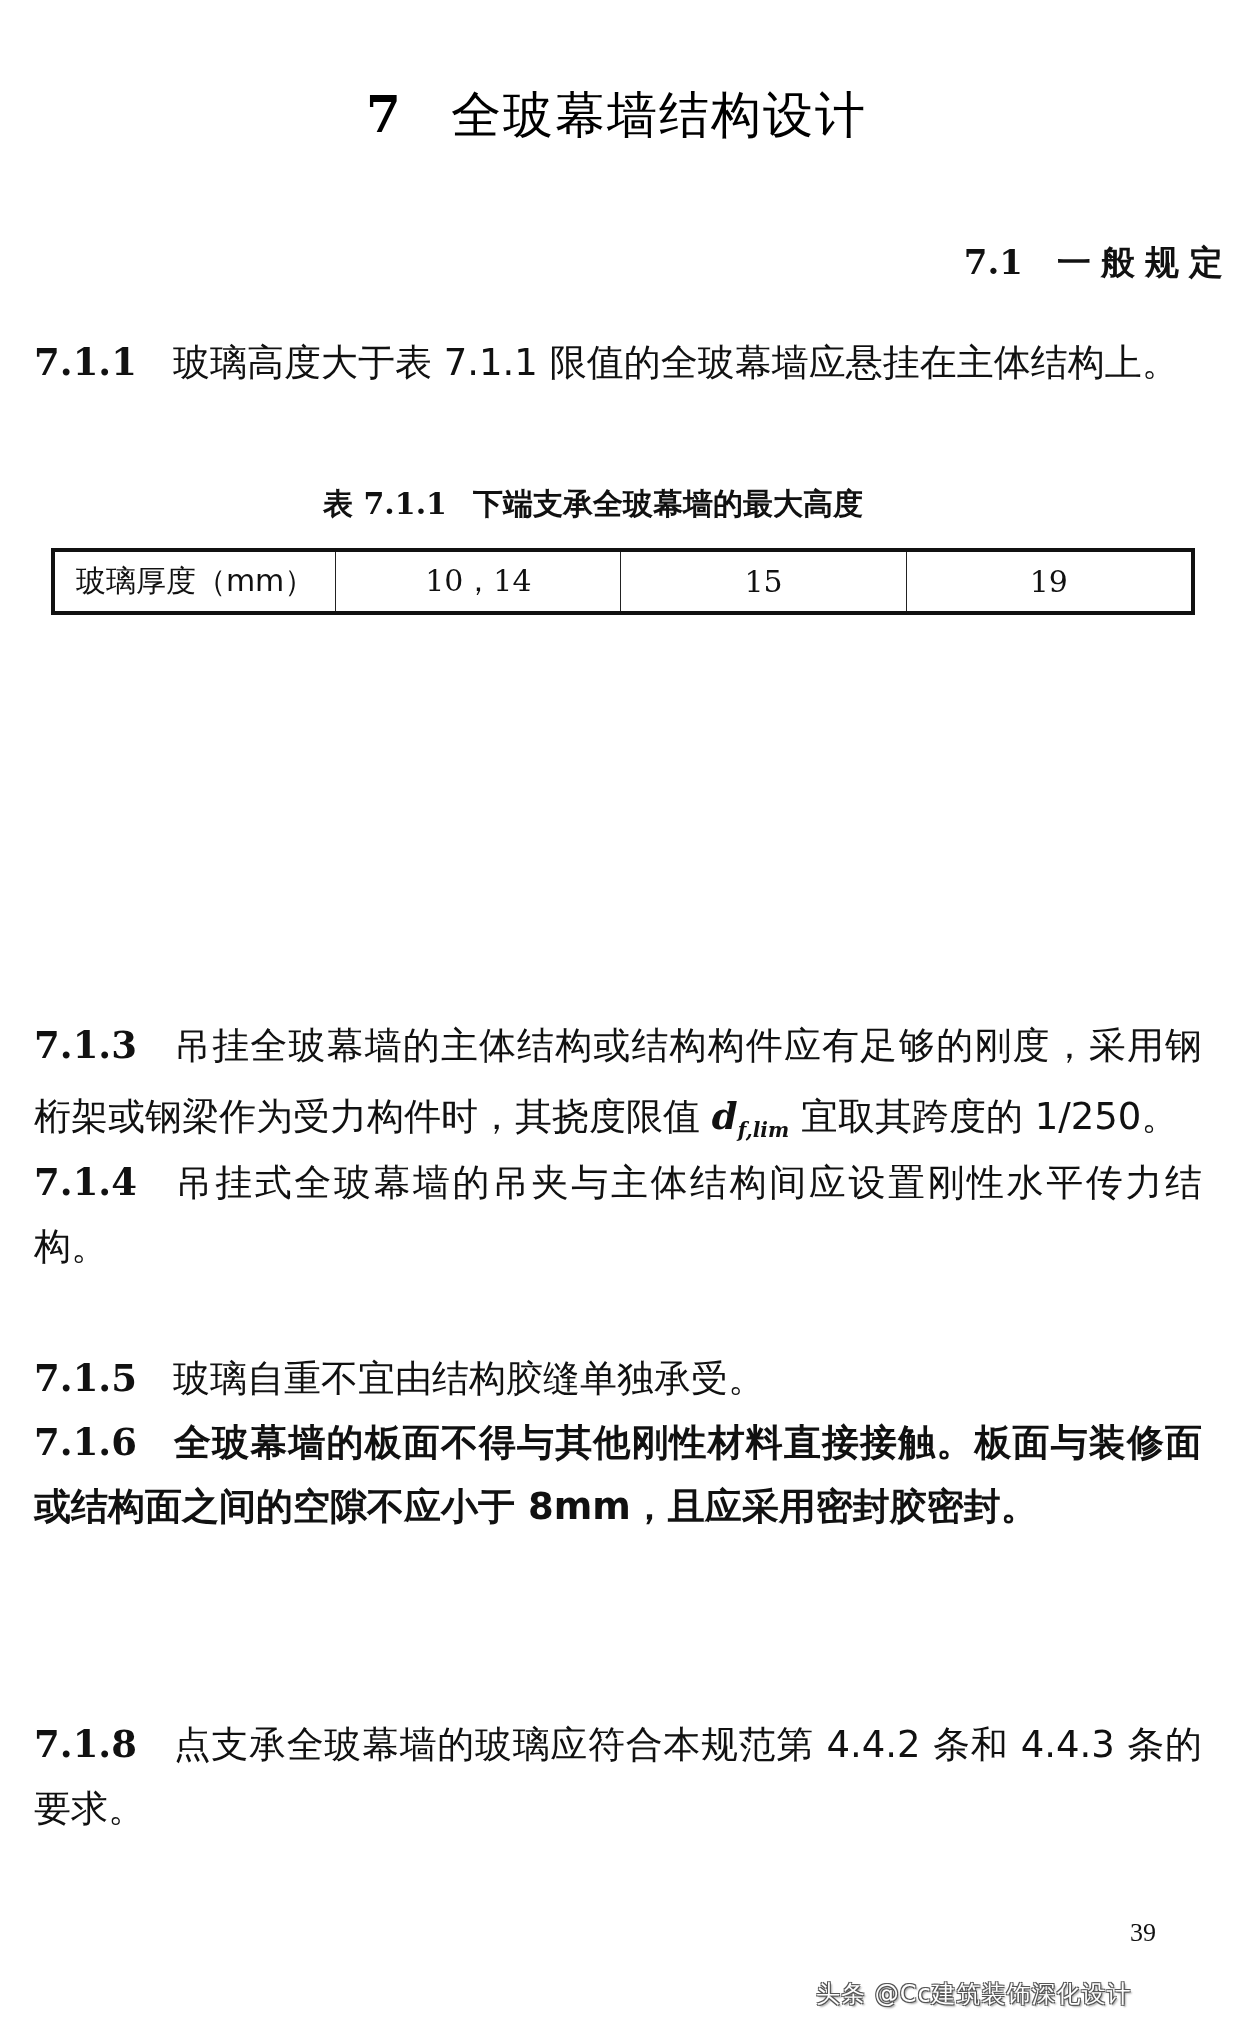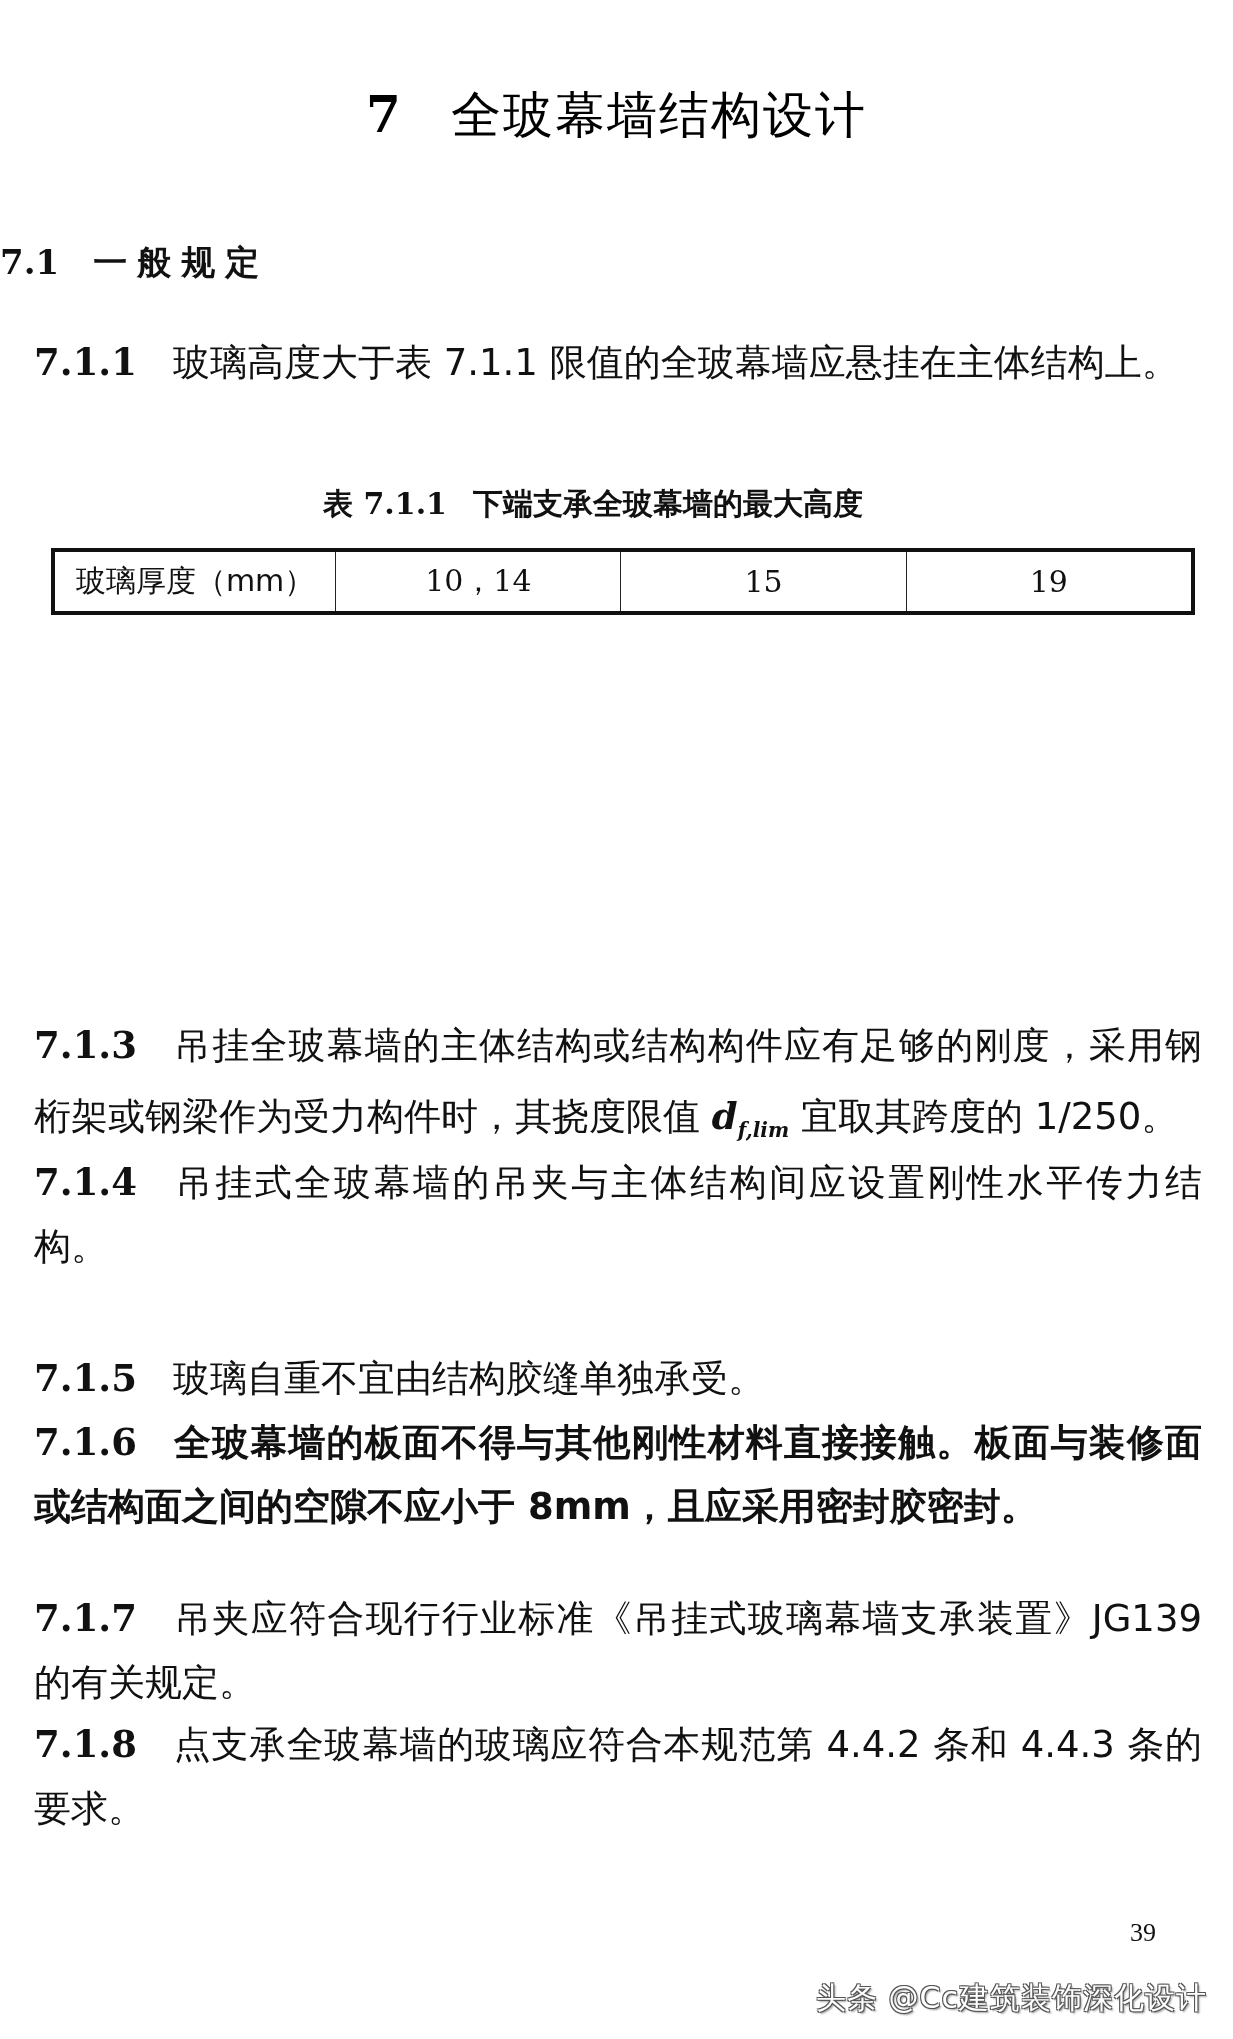--- a/index.html
+++ b/index.html
@@ -36,21 +36,21 @@
     .chapter-title .num {
       font-family: "DejaVu Serif", "Liberation Serif", serif;
       font-weight: bold;
       margin-right: 48px;
     }
     .section-title {
       position: absolute;
       top: 240px;
       left: 0;
       width: 1233px;
-      text-align: left;
+      text-align: right;
       font-size: 34px;
       font-weight: bold;
       letter-spacing: 10px;
       font-family: "DejaVu Sans", "Liberation Sans", sans-serif;
     }
     .section-title .num {
       font-family: "DejaVu Serif", "Liberation Serif", serif;
       letter-spacing: 0;
       margin-right: 34px;
     }
@@ -121,21 +121,21 @@
       position: absolute;
       top: 1918px;
       left: 1130px;
       font-size: 26px;
       font-family: "Liberation Serif", serif;
     }
     .watermark {
       position: absolute;
       top: 1978px;
       left: 816px;
-      font-size: 30px;
+      font-size: 24px;
       color: #ffffff;
       font-family: "DejaVu Sans", "Liberation Sans", sans-serif;
       text-shadow:
         -1px -1px 0 #555, 1px -1px 0 #555,
         -1px 1px 0 #555, 1px 1px 0 #555,
         2px 2px 2px rgba(0,0,0,0.4);
       letter-spacing: 1px;
     }
   </style>
 </head>
@@ -180,23 +180,20 @@
   </p>
 
   <p class="clause" style="top:1346px;margin:0;">
     <span class="cnum">7.1.5</span><span>玻璃自重不宜由结构胶缝单独承受。</span>
   </p>
 
   <p class="clause bold-body" style="top:1410px;margin:0;">
     <span class="cnum">7.1.6</span><span>全玻幕墙的板面不得与其他刚性材料直接接触。板面与装修面或结构面之间的空隙不应小于 8mm，且应采用密封胶密封。</span>
   </p>
 
-  <p class="clause" style="top:1586px;margin:0;">
-    <span class="cnum">7.1.7</span><span>吊夹应符合现行行业标准《吊挂式玻璃幕墙支承装置》JG139 的有关规定。</span>
-  </p>
 
   <p class="clause" style="top:1712px;margin:0;">
     <span class="cnum">7.1.8</span><span>点支承全玻幕墙的玻璃应符合本规范第 4.4.2 条和 4.4.3 条的要求。</span>
   </p>
 
   <div class="page-number">39</div>
 
   <div class="watermark">头条 @Cc建筑装饰深化设计</div>
 </div>
 

